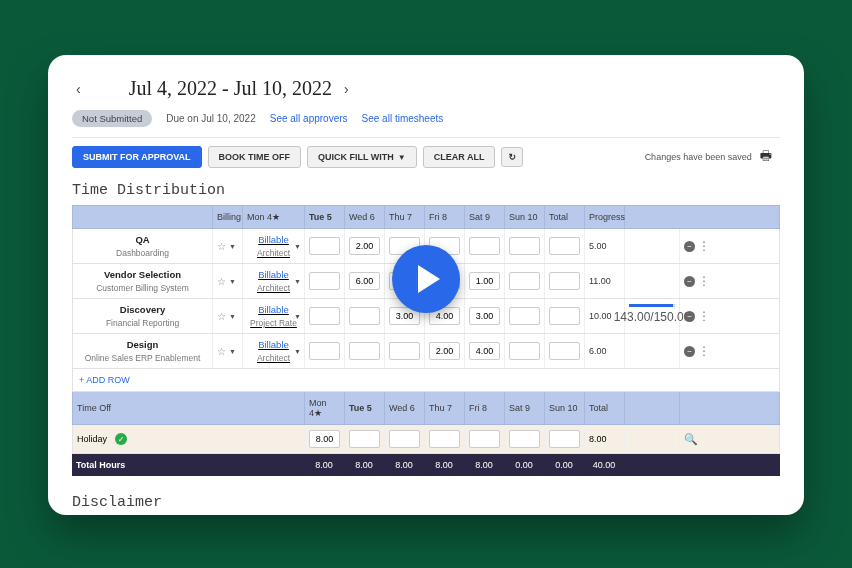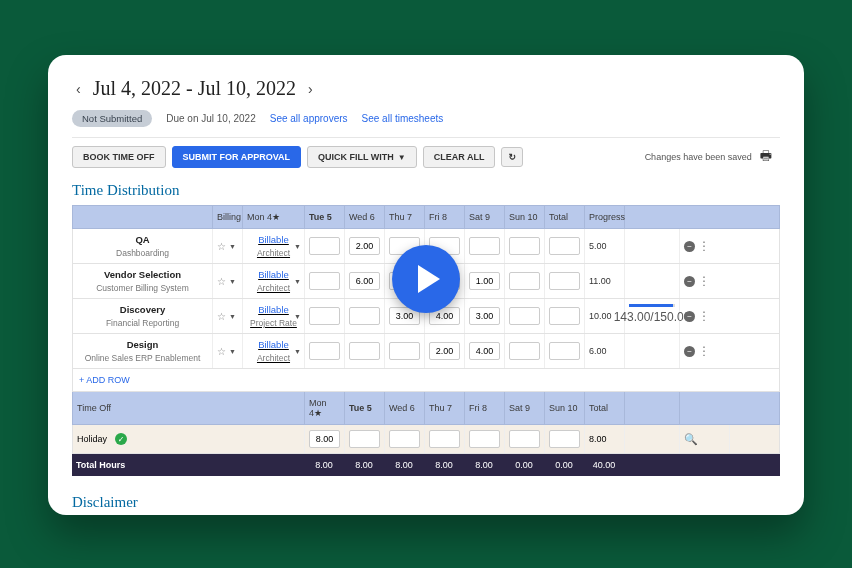--- a/index.html
+++ b/index.html
@@ -24,20 +24,21 @@
     overflow: hidden;
   }
   .date-nav { display: flex; align-items: center; gap: 8px; }
   .chev {
     font-size: 14px; color: #444; cursor: pointer; padding: 2px 4px;
   }
   .date-range {
     font-family: Georgia, 'Times New Roman', serif;
     font-size: 20px;
     color: #222;
+    margin-left: 36px;
   }
   .status-row {
     display: flex; align-items: center; gap: 14px;
     margin-top: 10px; font-size: 10px;
   }
   .status-badge {
     background: #c6cdd6; color: #3a4450;
     padding: 3px 10px; border-radius: 10px; font-size: 9.5px;
   }
   .due { color: #555; }
@@ -56,21 +57,21 @@
   }
   .btn.primary { background: #2968e8; border-color: #2968e8; color: #fff; }
   .btn.icon-only { padding: 4px 6px; }
   .caret-down { font-size: 8px; }
   .toolbar-right {
     position: absolute; right: 8px; display: flex; align-items: center; gap: 8px;
     font-size: 9px; color: #555;
   }
   .print-icon { font-size: 13px; color: #333; cursor: pointer; }
   .section-title {
-    font-family: Liberation Serif, serif; font-size: 15px; color: #0369a1;
+    font-family: Liberation Mono, monospace; font-size: 15px; color: #404040;
     padding: 4px 0 6px;
   }
 
   .grid {
     width: 100%;
   }
   .hdr-row {
     display: grid;
     grid-template-columns: 140px 30px 62px 40px 40px 40px 40px 40px 40px 40px 40px 55px 50px 28px;
     background: #b9c9eb;
@@ -186,22 +187,22 @@
   </div>
 
   <div class="status-row">
     <span class="status-badge">Not Submitted</span>
     <span class="due">Due on Jul 10, 2022</span>
     <span class="link">See all approvers</span>
     <span class="link">See all timesheets</span>
   </div>
 
   <div class="toolbar">
+    <button class="btn primary">SUBMIT FOR APPROVAL</button>
     <button class="btn">BOOK TIME OFF</button>
-    <button class="btn primary">SUBMIT FOR APPROVAL</button>
     <button class="btn">
       <span>QUICK FILL WITH</span>
       <span class="caret-down">▼</span>
     </button>
     <button class="btn">CLEAR ALL</button>
     <button class="btn icon-only">↻</button>
     <div class="toolbar-right">
       <span>Changes have been saved</span>
       <span class="print-icon">🖶</span>
     </div>

